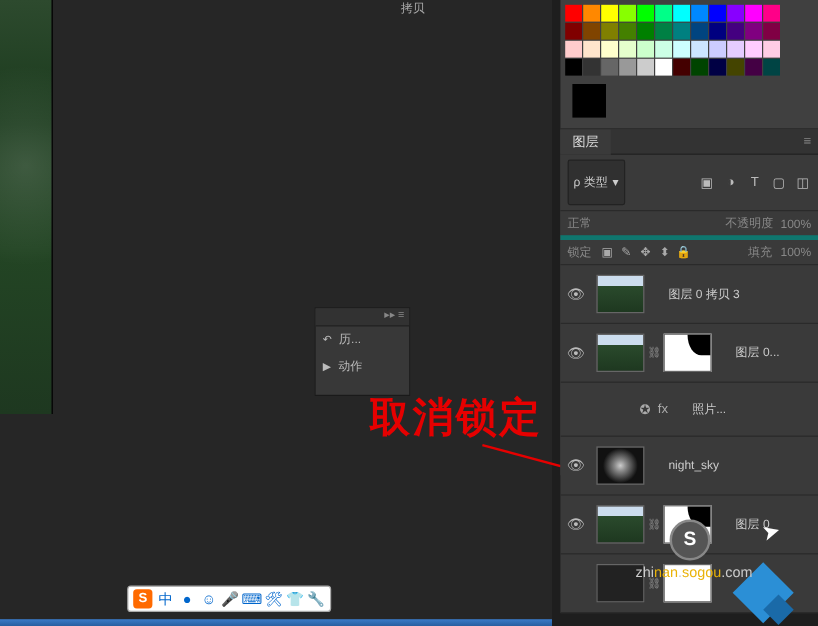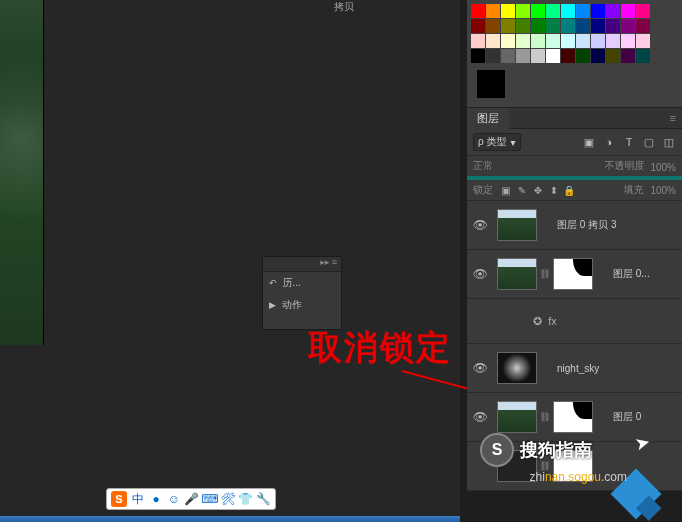--- a/index.html
+++ b/index.html
@@ -21,21 +21,21 @@
   .right-col{position:absolute;right:0;top:0;width:215px;height:396px;background:#404040}
   .swatches-panel{padding:4px;border-bottom:1px solid #222}
   .sw-row{display:flex;gap:1px;margin-bottom:1px}
   .sw{width:14px;height:14px}
   .big-sw{width:28px;height:28px;margin-left:6px}
   .layers-panel{background:#3a3a3a}
   .panel-tab{height:20px;background:#333;display:flex;align-items:center;border-bottom:1px solid #222}
   .tab-act{background:#3a3a3a;padding:3px 10px;font-size:11px;color:#ddd}
   .panel-tab .menu{margin-left:auto;padding:0 6px;color:#888}
   .filter-row{display:flex;align-items:center;padding:4px 6px;gap:4px;border-bottom:1px solid #2a2a2a}
-  .dd{background:#303030;border:1px solid #222;color:#ccc;font-size:10px;padding:1px 4px;border-radius:2px;display:flex;align-items:center}
+  .dd{background:#303030;border:1px solid #222;color:#ccc;font-size:10px;padding:11px 4px;border-radius:2px;display:flex;align-items:center}
   .filter-icons{display:flex;gap:6px;margin-left:auto}
   .f-ico{width:14px;height:14px;display:flex;align-items:center;justify-content:center;color:#bbb;font-size:11px}
   .mode-row{display:flex;align-items:flex-end;padding:3px 6px;gap:6px;font-size:10px;color:#888;border-bottom:4px solid #0f766e}
   .lock-row{display:flex;align-items:center;padding:3px 6px;gap:7px;font-size:10px;color:#888;border-bottom:1px solid #2a2a2a}
   .lock-icons{display:flex;gap:4px}
   .lk{width:12px;height:12px;display:flex;align-items:center;justify-content:center;color:#aaa;font-size:10px}
   .layer-list{max-height:290px;overflow:hidden}
   .layer{display:flex;align-items:center;padding:4px 6px;border-bottom:1px solid #2a2a2a;min-height:40px}
   .layer.tight{min-height:36px}
   .vis{width:14px;height:14px;margin-right:10px;display:flex;align-items:center;justify-content:center;color:#bbb;font-size:12px}
@@ -221,20 +221,21 @@
             <div class="thumb mask"></div>
           </div>
           <div class="lname">图层 0...</div>
         </div>
         <div class="layer tight">
           <div class="vis"></div>
           <div class="fx">
             <span class="fx-ico">✪</span>
             <span class="fx-ico">fx</span>
           </div>
+          <div class="lname">照片...</div>
         </div>
         <div class="layer">
           <div class="vis">👁</div>
           <div class="thumbs">
             <div class="thumb night"></div>
           </div>
           <div class="lname">night_sky</div>
         </div>
         <div class="layer">
           <div class="vis">👁</div>
@@ -253,19 +254,18 @@
             <div class="thumb white"></div>
           </div>
           <div class="lname"></div>
         </div>
       </div>
   </div>
 </div>
 
 <div class="credit-logo">
   <div class="credit-circle">S</div>
-  <div class="credit-text">搜狗指南</div>
 </div>
 <div class="credit-url">
   <span>zhi</span><span class="hl">nan</span>.<span class="hl">sogou</span><span>.com</span>
 </div>
 <div class="wm"></div>
 <div class="cursor">➤</div>
 
 </body></html>

